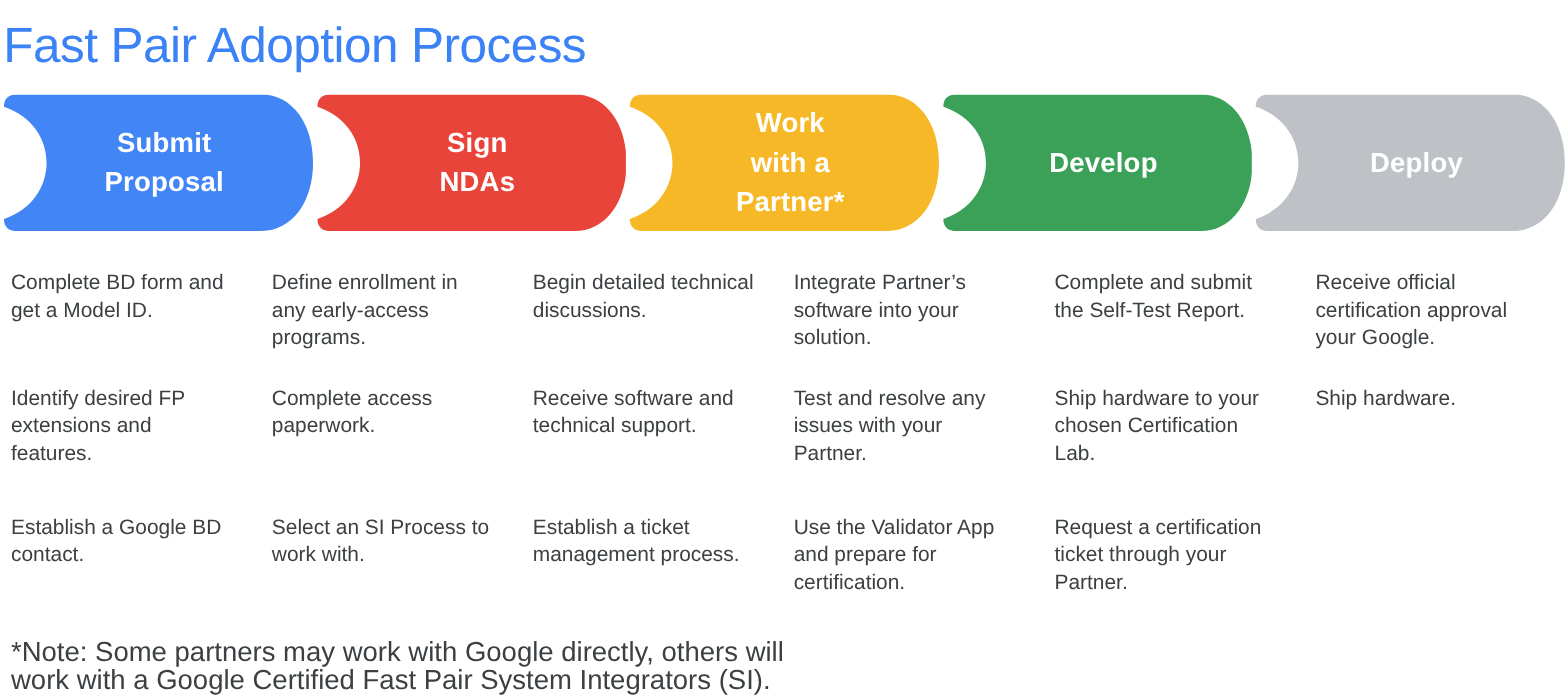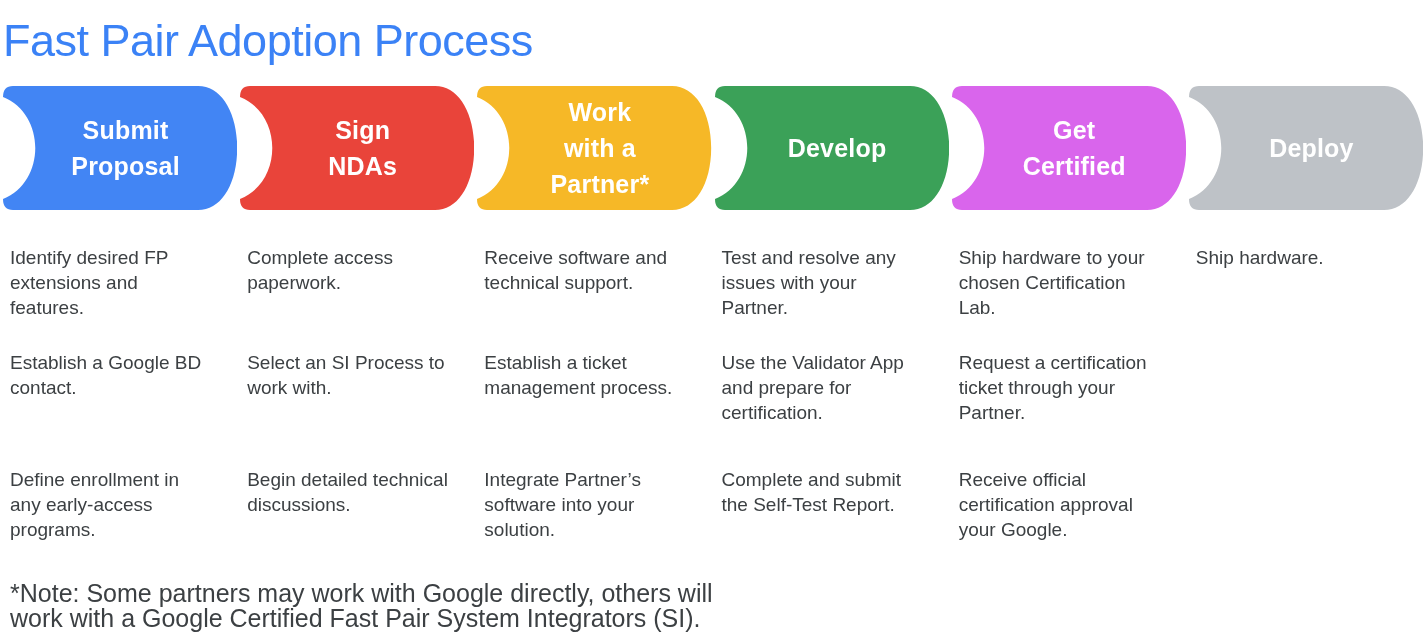--- a/index.html
+++ b/index.html
@@ -8,21 +8,20 @@
     font-family: "Liberation Sans", sans-serif;
   }
   .page-title {
     position: absolute; left: 3px; top: 0px;
     font-size: 45px; line-height: 58px; font-weight: 400;
     color: #3b82f6; letter-spacing: -0.5px; white-space: nowrap; margin-top: 12px;
   }
   .banner-row {
     position: absolute; left: 0; top: 86px; width: 1423px; height: 124px;
     display: flex;
-    justify-content: center;
   }
   .stage { position: relative; flex: 1 1 0; height: 124px; }
   .stage svg { position: absolute; left: 0; top: 0; width: 100%; height: 100%; display: block; }
   .stage-label {
     position: absolute; inset: 0; display: flex; align-items: center; justify-content: center;
     text-align: center; color: #ffffff; font-size: 25px; line-height: 36px;
     font-weight: 600; white-space: pre-line; padding-left: 14px; letter-spacing: 0.2px;
   }
   .steps-grid {
     position: absolute; left: 0; top: 245px; width: 1423px;
@@ -67,34 +66,28 @@
 Partner*</div>
   </div>
   <div class="stage">
     <svg viewBox="0 0 237 124" preserveAspectRatio="none">
       <path d="M 13,0 L 198,0 C 221,0 237,26 237,62 C 237,98 221,124 198,124 L 13,124 Q 3,124 3,113 C 46,96 46,28 3,11 Q 3,0 13,0 Z" fill="#3BA158"></path>
     </svg>
     <div class="stage-label">Develop</div>
   </div>
   <div class="stage">
     <svg viewBox="0 0 237 124" preserveAspectRatio="none">
-      <path d="M 13,0 L 198,0 C 221,0 237,26 237,62 C 237,98 221,124 198,124 L 13,124 Q 3,124 3,113 C 46,96 46,28 3,11 Q 3,0 13,0 Z" fill="#D965EC"></path>
-    </svg>
-    <div class="stage-label">Get
-Certified</div>
-  </div>
-  <div class="stage">
-    <svg viewBox="0 0 237 124" preserveAspectRatio="none">
       <path d="M 13,0 L 198,0 C 221,0 237,26 237,62 C 237,98 221,124 198,124 L 13,124 Q 3,124 3,113 C 46,96 46,28 3,11 Q 3,0 13,0 Z" fill="#BEC2C7"></path>
     </svg>
     <div class="stage-label">Deploy</div>
   </div>
 </div>
 
 <div class="steps-grid">
+  <div class="step-cell">Complete BD form and get a Model ID.</div>
   <div class="step-cell">Identify desired FP extensions and features.</div>
   <div class="step-cell">Establish a Google BD contact.</div>
 
   <div class="step-cell">Define enrollment in any early-access programs.</div>
   <div class="step-cell">Complete access paperwork.</div>
   <div class="step-cell">Select an SI Process to work with.</div>
 
   <div class="step-cell">Begin detailed technical discussions.</div>
   <div class="step-cell">Receive software and technical support.</div>
   <div class="step-cell">Establish a ticket management process.</div>

